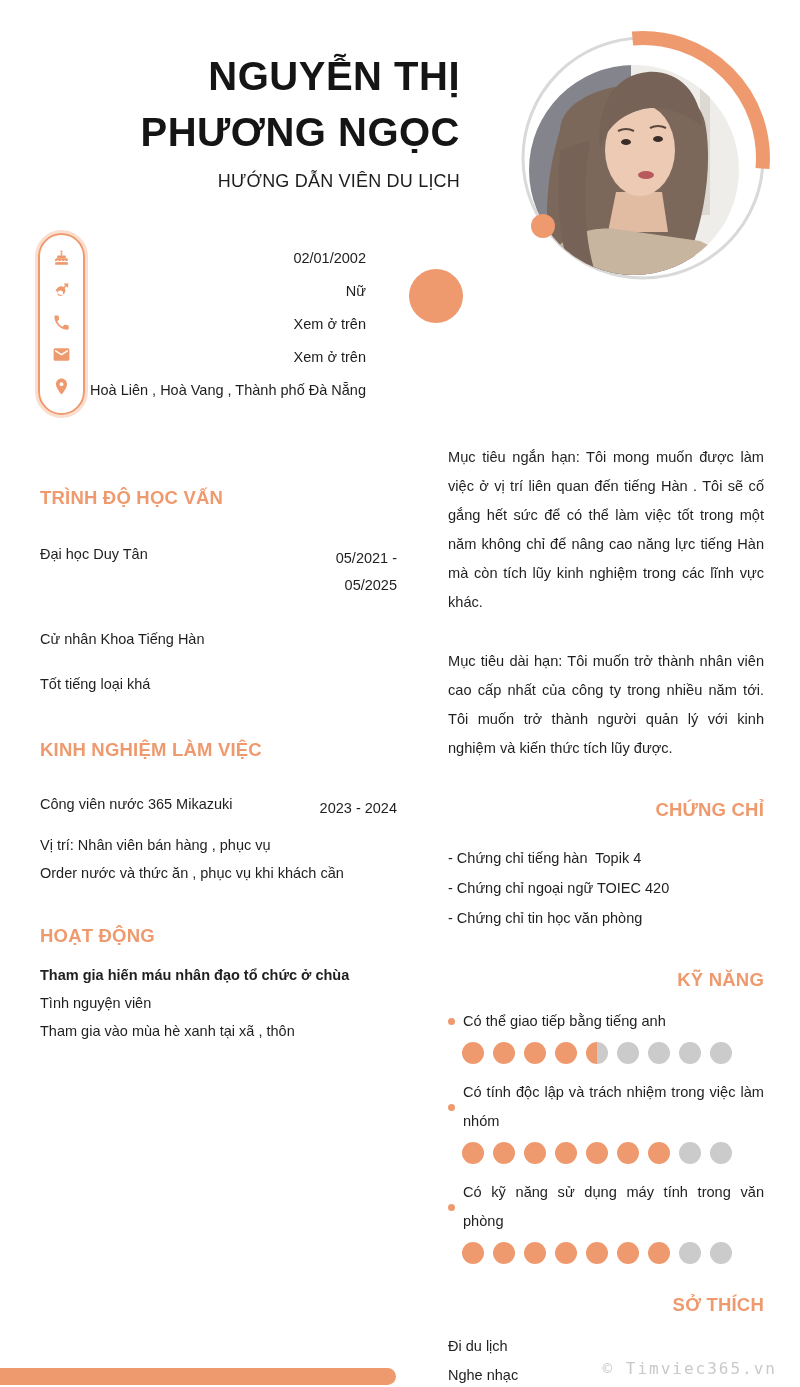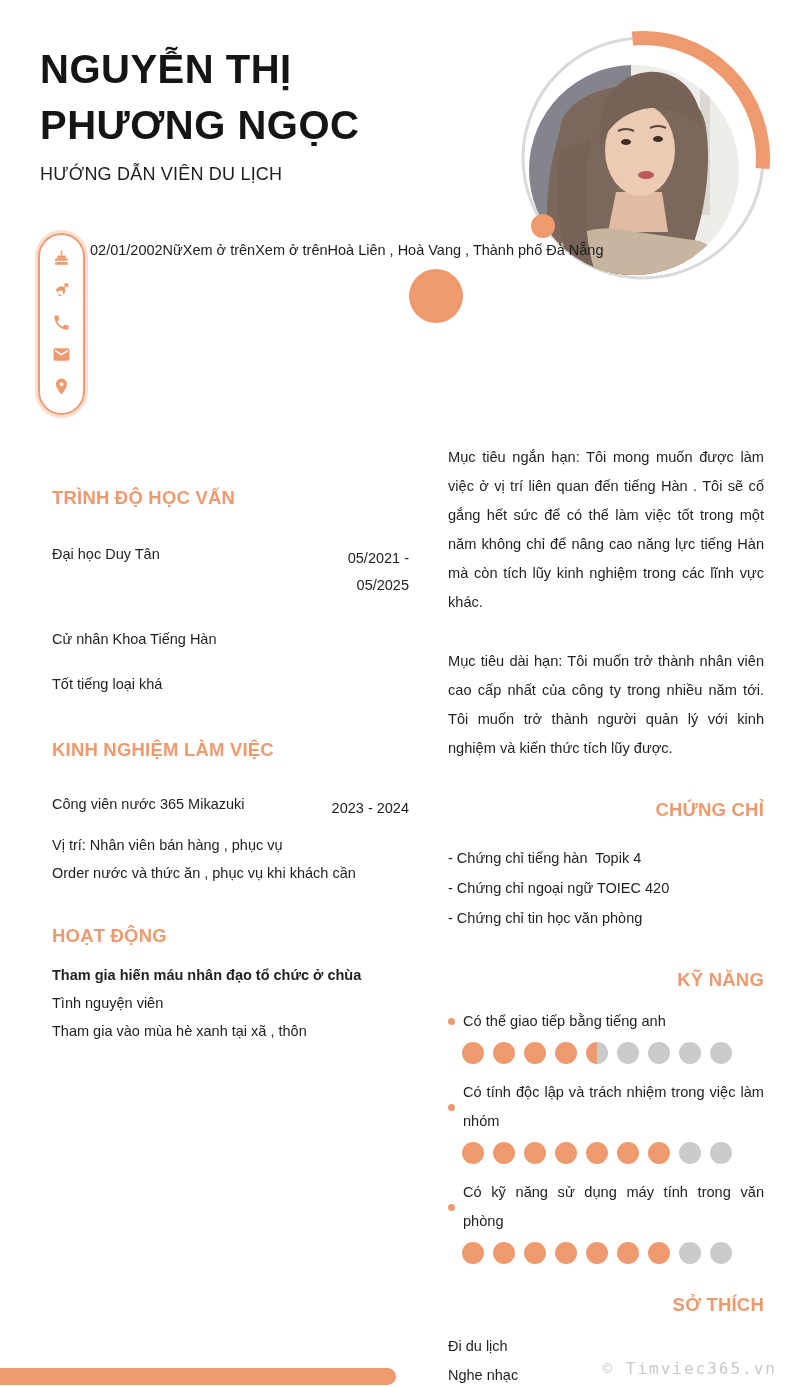--- a/index.html
+++ b/index.html
@@ -12,44 +12,45 @@
   html,body{background:#fff;}
   .page{
     position:relative;
     width:800px;height:1387px;
     background:#ffffff;
     overflow:hidden;
     font-family:"Liberation Sans","DejaVu Sans",sans-serif;
     color:var(--text);
   }
   
-  .name-block{position:absolute;left:40px;top:41px;width:420px;}
+  .name-block{position:absolute;left:40px;top:48px;width:420px;text-align:right;}
   .name-line{font-size:40px;font-weight:700;line-height:56px;color:#151515;letter-spacing:.5px;}
   .job-title{margin-top:11px;font-size:18px;color:#1d1d1d;letter-spacing:.2px;}
   
   .deco-svg{position:absolute;left:0;top:0;width:800px;height:360px;}
   
   .contact-block{position:absolute;left:38px;top:233px;display:flex;}
   .capsule{
     width:47px;height:182px;
     border:2px solid var(--accent);
     border-radius:26px;
     box-shadow:0 0 0 3px rgba(240,154,110,.33);
     display:flex;flex-direction:column;justify-content:space-around;align-items:center;
     padding:9px 0;
   }
   .capsule svg{width:19px;height:19px;fill:var(--accent);}
   .contact-texts{
     height:182px;margin-left:5px;
-    display:flex;flex-direction:row;justify-content:space-around;
+    display:flex;flex-direction:column;justify-content:space-around;
     padding:9px 0;
+    text-align:right;
   }
   .contact-row{font-size:14.5px;color:#1d1d1d;white-space:nowrap;}
   
-  .left-col{position:absolute;left:52px;top:487px;width:357px;}
+  .left-col{position:absolute;left:40px;top:487px;width:357px;}
   .right-col{position:absolute;left:448px;top:443px;width:316px;}
   h2.section{color:var(--accent);font-size:18.5px;font-weight:700;letter-spacing:.2px;}
   h2.section.right{text-align:right;}
   .left-col h2.edu{margin:0 0 36px 0;}
   .left-col h2.exp{margin:40px 0 34px 0;}
   .left-col h2.act{margin:38px 0 14px 0;}
   .item-head{display:flex;justify-content:space-between;font-size:14.5px;line-height:19px;}
   .item-title{font-weight:400;}
   .item-date{width:82px;text-align:right;line-height:27px;flex:none;}
   .plain-lines{margin-top:26px;}

